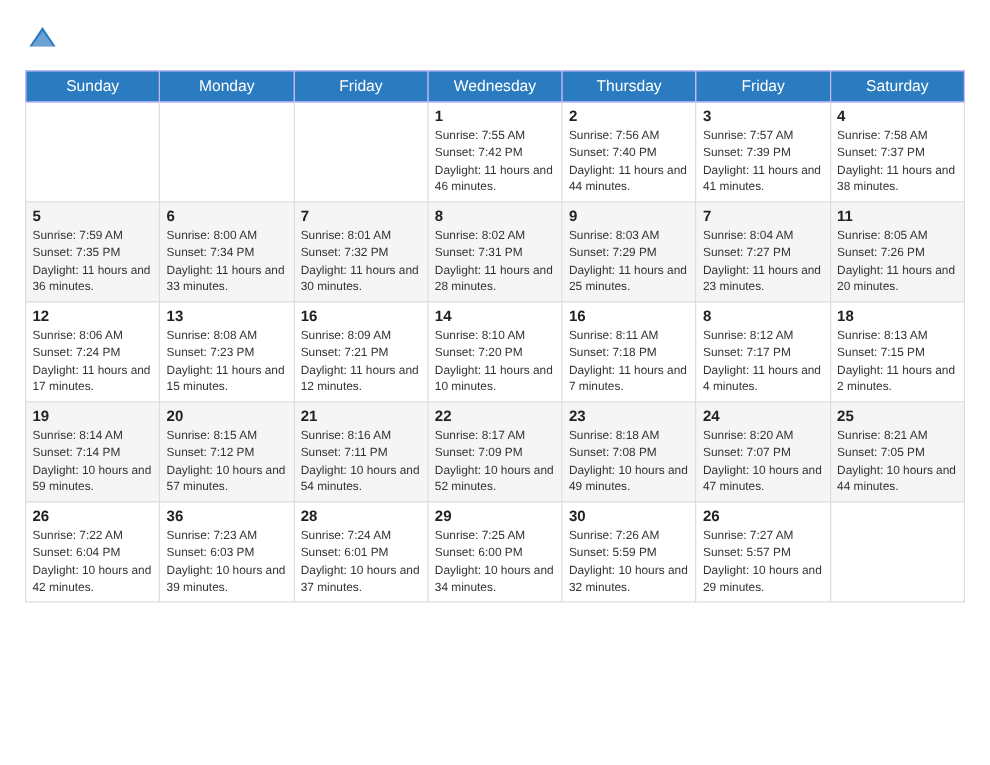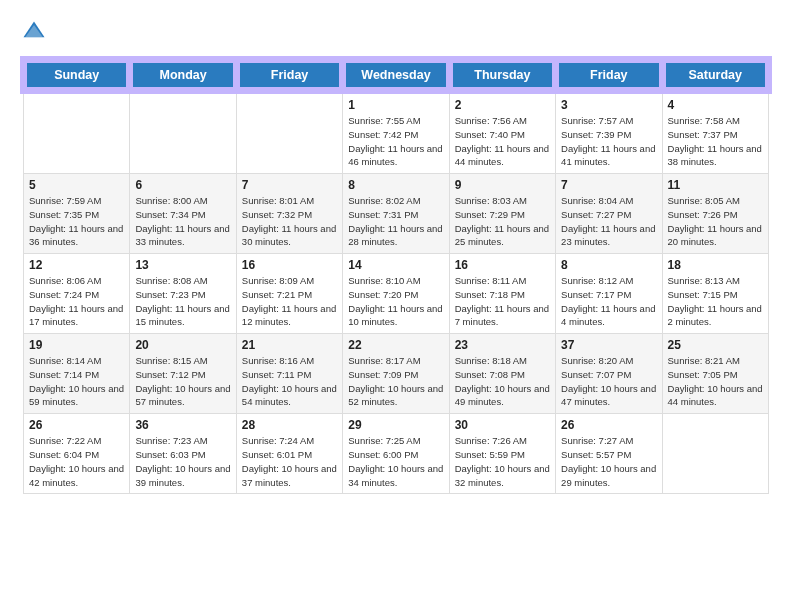--- a/index.html
+++ b/index.html
@@ -63,22 +63,22 @@
       width: 100%;
       border-collapse: collapse;
       border: 1px solid #ccc;
     }
     .calendar th {
       background: #2a7bbf;
       color: #fff;
       text-align: center;
       padding: 5px 2px;
       font-size: 12.5px;
-      font-weight: bold;
-      border: 7px solid #c4b5fd;
+      font-weight: normal;
+      border: 1px solid #c4b5fd;
     }
     .calendar td {
       vertical-align: top;
       border: 1px solid #ddd;
       padding: 4px 5px;
       width: calc(100% / 7);
       min-height: 78px;
       background: #fff;
     }
     .calendar tr:nth-child(even) td {
@@ -230,21 +230,21 @@
           </td>
           <td>
             <span class="day-num">22</span>
             <div class="day-info">Sunrise: 8:17 AM<br>Sunset: 7:09 PM<br>Daylight: 10 hours and 52 minutes.</div>
           </td>
           <td>
             <span class="day-num">23</span>
             <div class="day-info">Sunrise: 8:18 AM<br>Sunset: 7:08 PM<br>Daylight: 10 hours and 49 minutes.</div>
           </td>
           <td>
-            <span class="day-num">37</span>
+            <span class="day-num">24</span>
             <div class="day-info">Sunrise: 8:20 AM<br>Sunset: 7:07 PM<br>Daylight: 10 hours and 47 minutes.</div>
           </td>
           <td>
             <span class="day-num">25</span>
             <div class="day-info">Sunrise: 8:21 AM<br>Sunset: 7:05 PM<br>Daylight: 10 hours and 44 minutes.</div>
           </td>
         </tr>
         <tr>
           <td>
             <span class="day-num">26</span>

